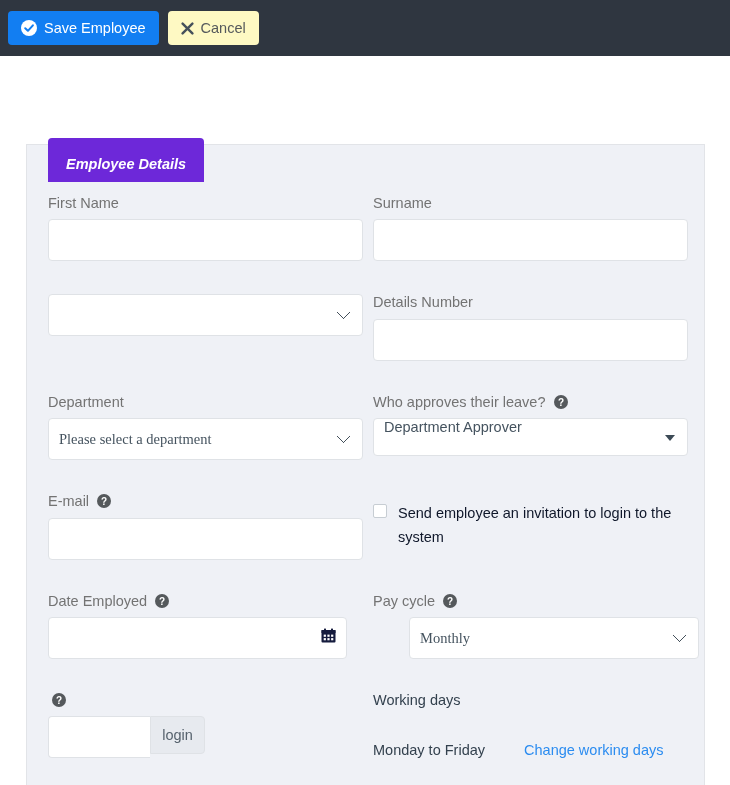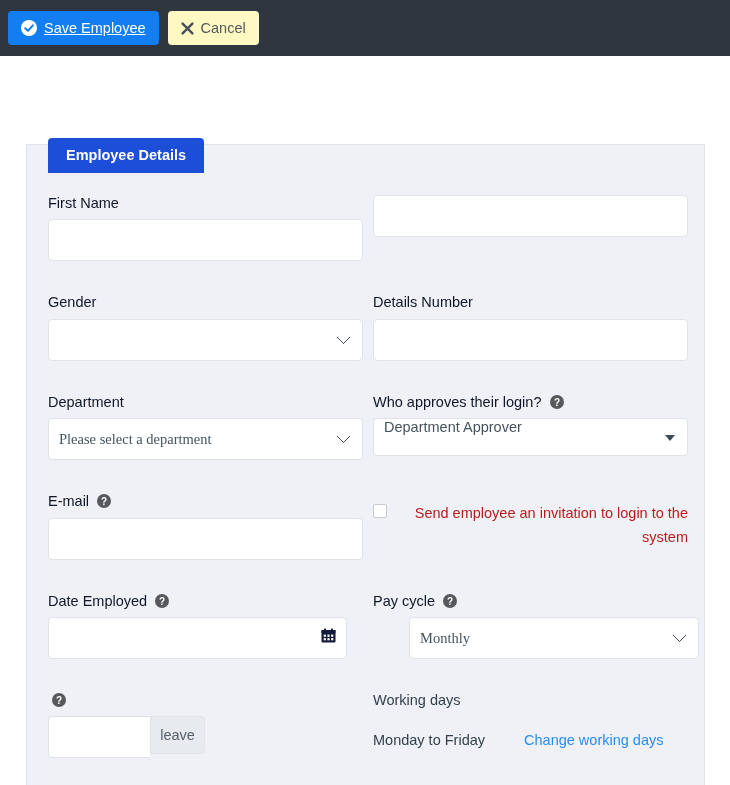--- a/index.html
+++ b/index.html
@@ -34,21 +34,20 @@
     font-size: 14.5px;
     box-sizing: border-box;
     border: none;
     cursor: pointer;
     white-space: nowrap;
   }
   .btn-save {
     background: #127ef2;
     color: #ffffff;
     font-weight: 400;
-    text-decoration: underline;
   }
   .btn-cancel {
     background: #fef9c3;
     color: #55595c;
     margin-left: 9px;
   }
   .ico-check-circle {
     width: 16px;
     height: 16px;
     flex: 0 0 auto;
@@ -63,28 +62,29 @@
 
   
   .page {
     position: relative;
     padding: 0;
   }
   .tab {
     position: absolute;
     left: 48px;
     top: 82px;
-    background: #1d4ed8;
+    background: #6d28d9;
     color: #ffffff;
     font-weight: bold;
     font-size: 14.5px;
-    padding: 9px 18px 9px 18px;
+    padding: 18px 18px 9px 18px;
     border-radius: 4px 4px 0 0;
     z-index: 3;
     line-height: 1.15;
+    font-style: italic;
   }
   .card {
     position: absolute;
     left: 26px;
     top: 88px;
     width: 679px;
     height: 682px;
     background: #eff1f6;
     border: 1px solid #e2e4e8;
     box-sizing: border-box;
@@ -104,21 +104,21 @@
     margin-bottom: 0;
   }
   .col {
     width: 315px;
   }
   .col + .col { margin-left: 10px; }
 
   label.fl {
     display: block;
     font-size: 14.5px;
-    color: #0f172a;
+    color: #737373;
     margin-bottom: 7px;
     line-height: 1.2;
   }
 
   .help {
     display: inline-block;
     width: 14px;
     height: 14px;
     vertical-align: -2px;
     margin-left: 4px;
@@ -206,24 +206,23 @@
     border-radius: 2px;
     background: #fff;
     box-sizing: border-box;
     flex: 0 0 auto;
     margin-top: 2px;
     cursor: pointer;
   }
   .cbx-label {
     margin-left: 11px;
     font-size: 14.5px;
-    color: #b91c1c;
+    color: #0f172a;
     line-height: 1.62;
     max-width: 290px;
-    text-align: right;
   }
 
   
   .input-group {
     display: flex;
     width: 157px;
     height: 38px;
   }
   .input-group .ctl {
     border-radius: 4px 0 0 4px;
@@ -240,21 +239,21 @@
     align-items: center;
     justify-content: center;
     font-size: 14.5px;
     color: #56626d;
   }
 
   
   .wd-title {
     font-size: 14.5px;
     color: #33414e;
-    margin-bottom: 8px;
+    margin-bottom: 18px;
   }
   .wd-row {
     display: flex;
     align-items: baseline;
     font-size: 14.5px;
   }
   .wd-value { color: #33414e; margin-top: 16px; }
   .wd-link {
     color: #2b8cf0;
     margin-left: 39px;
@@ -296,29 +295,29 @@
   <div class="card"></div>
 
   <div class="form">
 
     <div class="row">
       <div class="col">
         <label class="fl">First Name</label>
         <input class="ctl" type="text" placeholder="" style="">
       </div>
       <div class="col">
+        <label class="fl">Surname</label>
         <input class="ctl" type="text" placeholder="" style="">
       </div>
     </div>
 
     <div class="gap-md"></div>
 
     <div class="row">
       <div class="col">
-        <label class="fl">Gender</label>
         <select class="ctl">
           <option></option>
         </select>
       </div>
       <div class="col">
         <label class="fl">Details Number</label>
         <input class="ctl" type="text" placeholder="" style="">
       </div>
     </div>
 
@@ -326,21 +325,21 @@
 
     <div class="row">
       <div class="col">
         <label class="fl">Department</label>
         <select class="ctl">
           <option>Please select a department</option>
         </select>
       </div>
       <div class="col">
         <label class="fl">
-          <span>Who approves their login?</span>
+          <span>Who approves their leave?</span>
           <span class="help">
             <svg viewBox="0 0 14 14" width="14" height="14" aria-hidden="true">
               <circle cx="7" cy="7" r="7" fill="#55595c"></circle>
               <text x="7" y="10.6" font-size="10" font-family="Liberation Sans, sans-serif" font-weight="bold" fill="#ffffff" text-anchor="middle">?</text>
             </svg>
           </span>
         </label>
         <div class="cselect">
           <span>Department Approver</span>
           <span class="caret"></span>
@@ -425,21 +424,21 @@
         <label class="fl">
           <span class="help">
             <svg viewBox="0 0 14 14" width="14" height="14" aria-hidden="true">
               <circle cx="7" cy="7" r="7" fill="#55595c"></circle>
               <text x="7" y="10.6" font-size="10" font-family="Liberation Sans, sans-serif" font-weight="bold" fill="#ffffff" text-anchor="middle">?</text>
             </svg>
           </span>
         </label>
         <div class="input-group">
           <input class="ctl" type="text" placeholder="" style="">
-          <div class="addon">leave</div>
+          <div class="addon">login</div>
         </div>
       </div>
       <div class="col">
         <div class="wd-title">Working days</div>
         <div class="wd-row">
           <span class="wd-value">Monday to Friday</span>
           <a class="wd-link">Change working days</a>
         </div>
       </div>
     </div>

